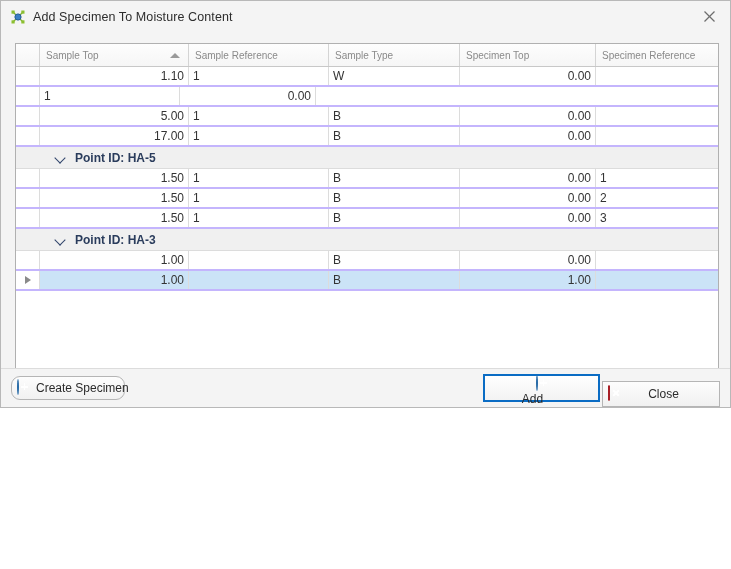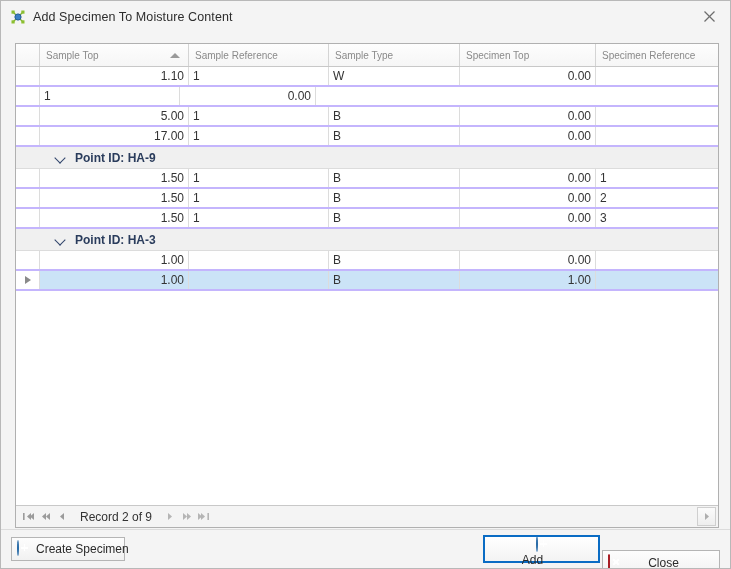--- a/index.html
+++ b/index.html
@@ -10,21 +10,21 @@
   body {
     font-family: "Liberation Sans", sans-serif;
     font-size: 12px;
     color: #2b2b2b;
     -webkit-font-smoothing: antialiased;
   }
 
   #window {
     position: relative;
     width: 731px;
-    height: 569px;
+    height: 408px;
     box-sizing: border-box;
     background: #f4f4f4;
     border: 1px solid #b8b8b8;
     overflow: hidden;
   }
 
   
   #titlebar {
     position: absolute;
     left: 0; top: 0;
@@ -271,33 +271,34 @@
   }
   .btn .btn-icon {
     flex: 0 0 auto;
     width: 16px; height: 16px;
     margin-left: 5px;
     position: relative;
   }
   #btn-create {
     left: 10px; top: 7px;
     width: 114px;
+    border-radius: 9px;
   }
   #btn-create .btn-label { text-align: left; padding-left: 3px; padding-right: 4px; }
   #btn-add {
     left: 482px; top: 5px;
     width: 117px;
     height: 28px;
     border: 2px solid #0a6cc4;
     background: linear-gradient(to bottom,#ffffff 0%,#f3f3f3 100%);
     flex-direction: column;
   }
   #btn-add .btn-label { padding-right: 18px; }
   #btn-close {
-    left: 601px; top: 20px;
+    left: 601px; top: 12px;
     width: 118px;
     height: 26px;
   }
   #btn-close .btn-label { padding-right: 16px; }
 
   
   .icon-pluscircle {
     width: 15px; height: 15px;
     border-radius: 50%;
     background: radial-gradient(circle at 35% 30%, #9fd0f5 0%, #4f9ede 55%, #2b73b5 100%);
@@ -413,21 +414,21 @@
         <div class="data-row">
           <div class="cell ind"></div>
           <div class="cell c-sampletop num">17.00</div>
           <div class="cell c-sampleref">1</div>
           <div class="cell c-sampletype">B</div>
           <div class="cell c-spectop num">0.00</div>
           <div class="cell c-specref"></div>
         </div>
         <div class="group-row">
           <span class="group-chevron"></span>
-          <span class="group-label">Point ID: HA-9</span>
+          <span class="group-label">Point ID: HA-5</span>
         </div>
         <div class="data-row">
           <div class="cell ind"></div>
           <div class="cell c-sampletop num">1.50</div>
           <div class="cell c-sampleref">1</div>
           <div class="cell c-sampletype">B</div>
           <div class="cell c-spectop num">0.00</div>
           <div class="cell c-specref">1</div>
         </div>
         <div class="data-row">

